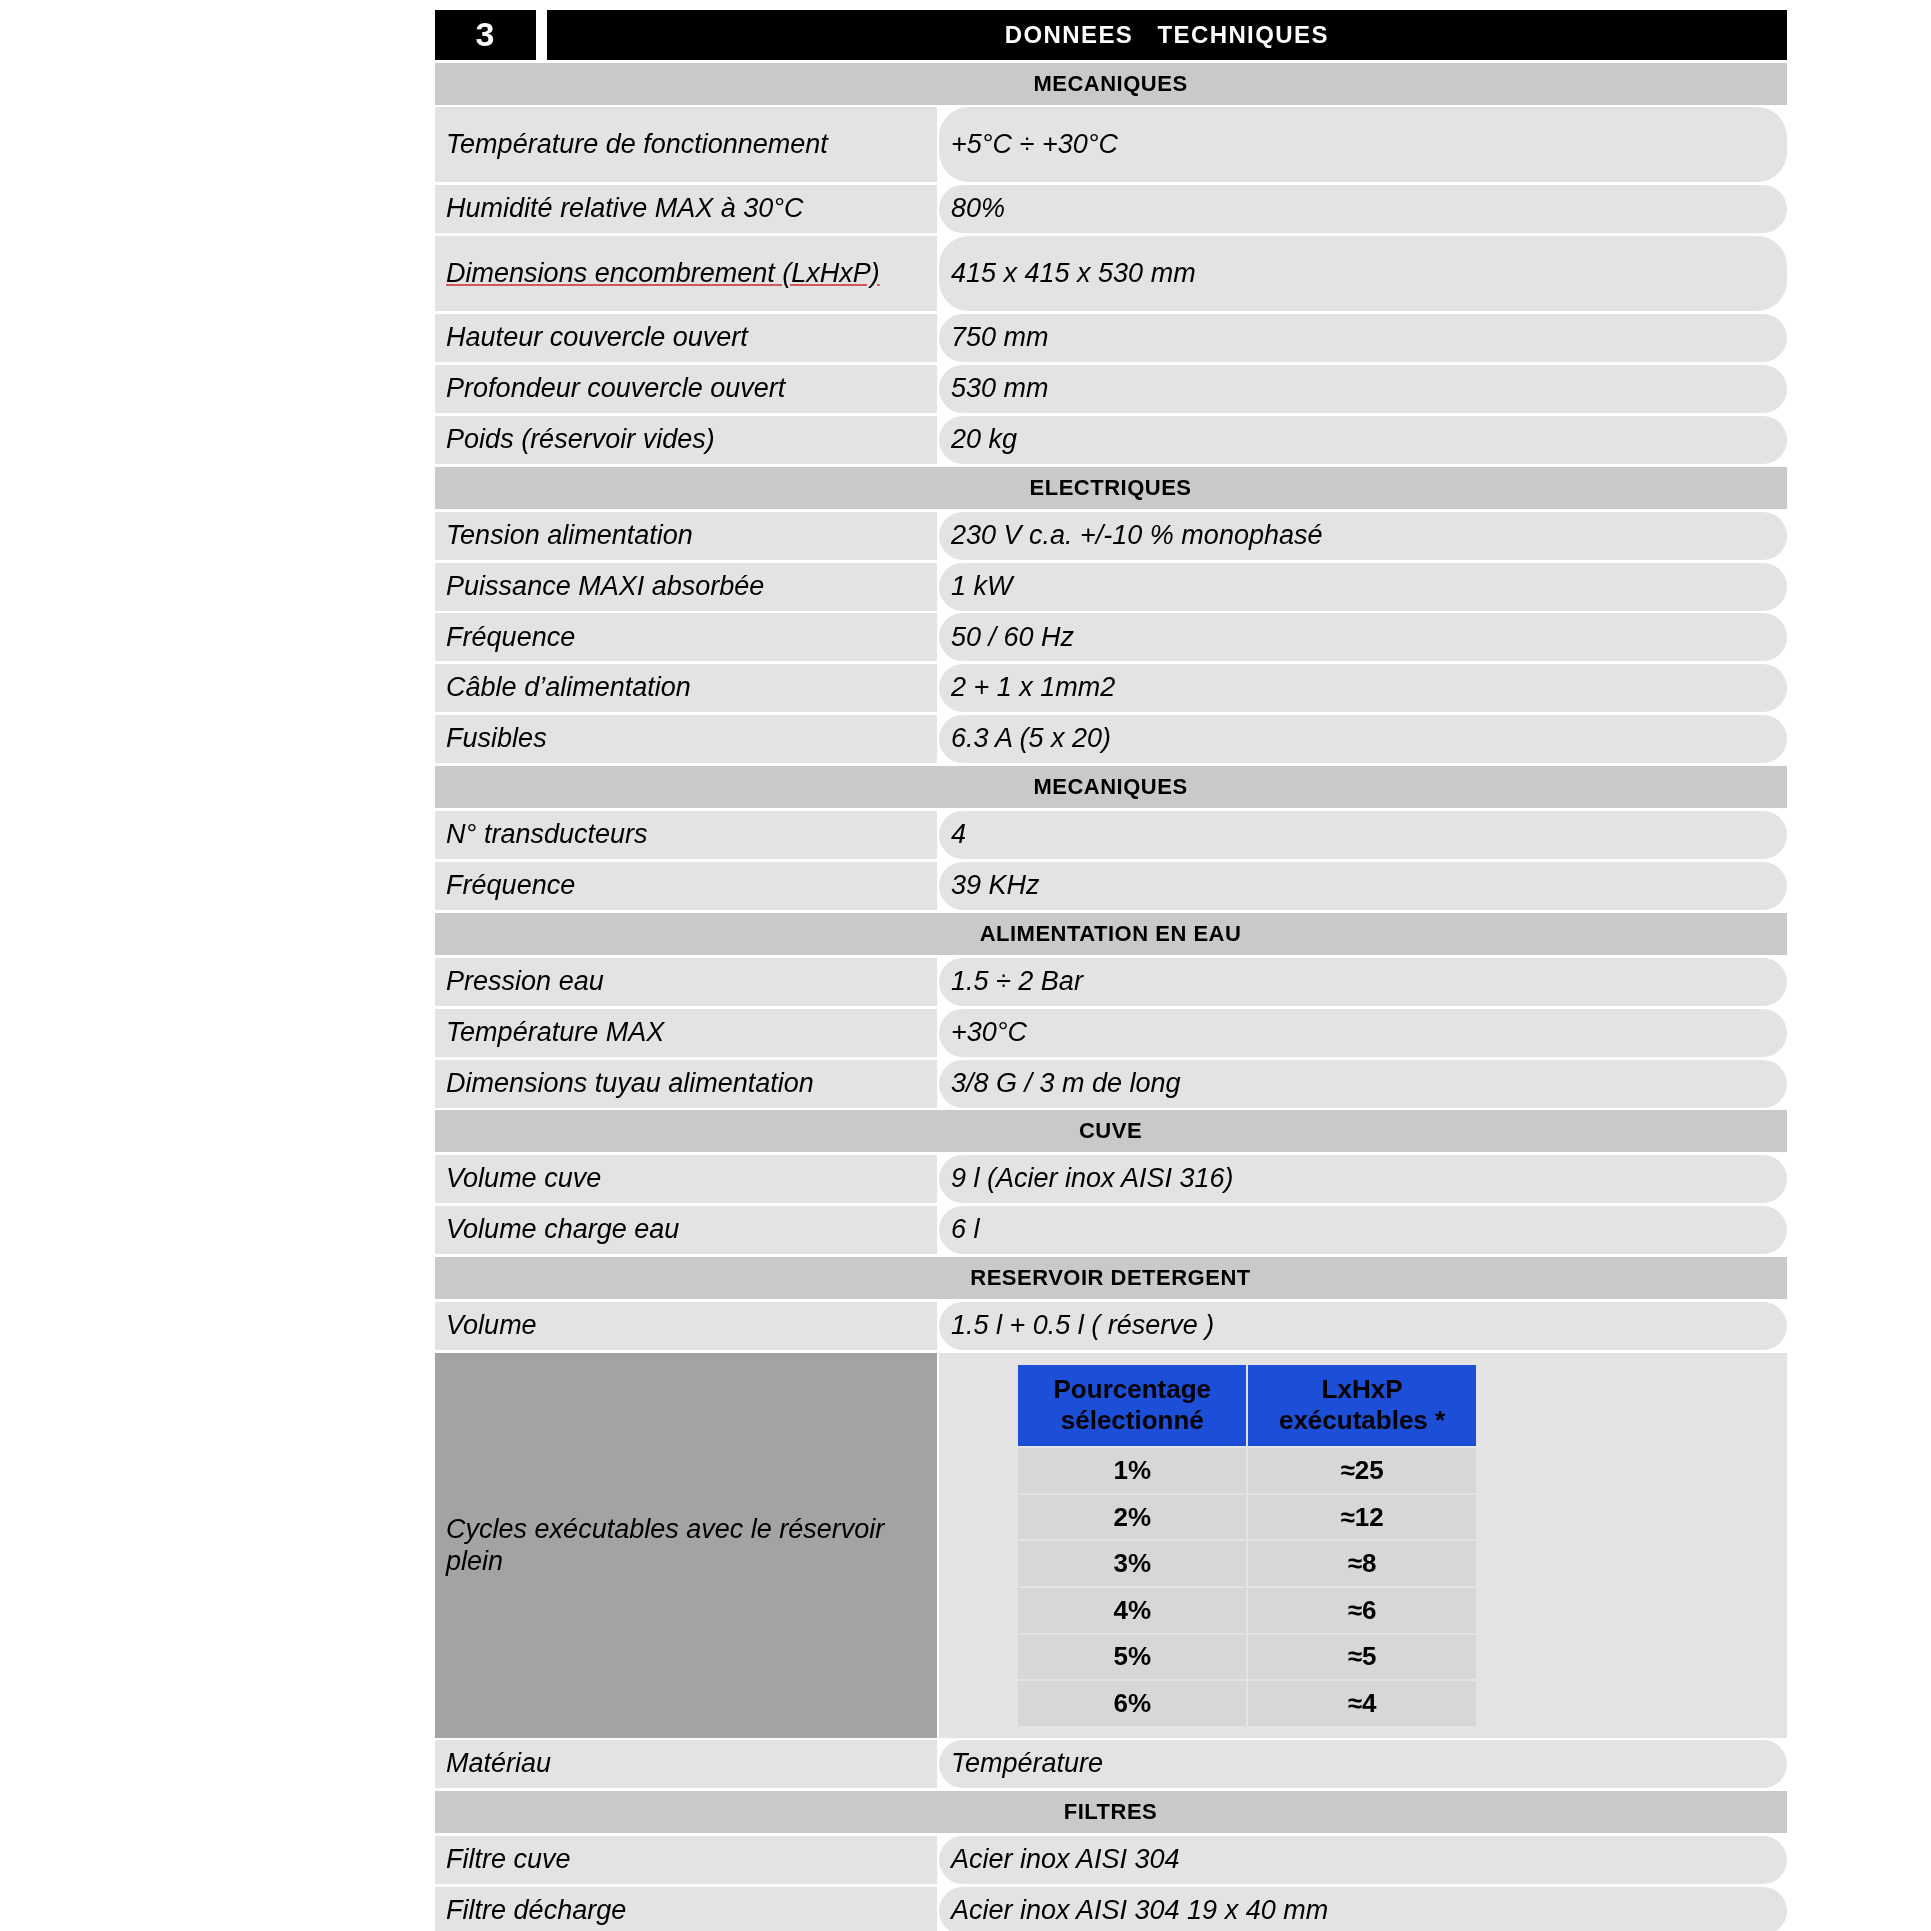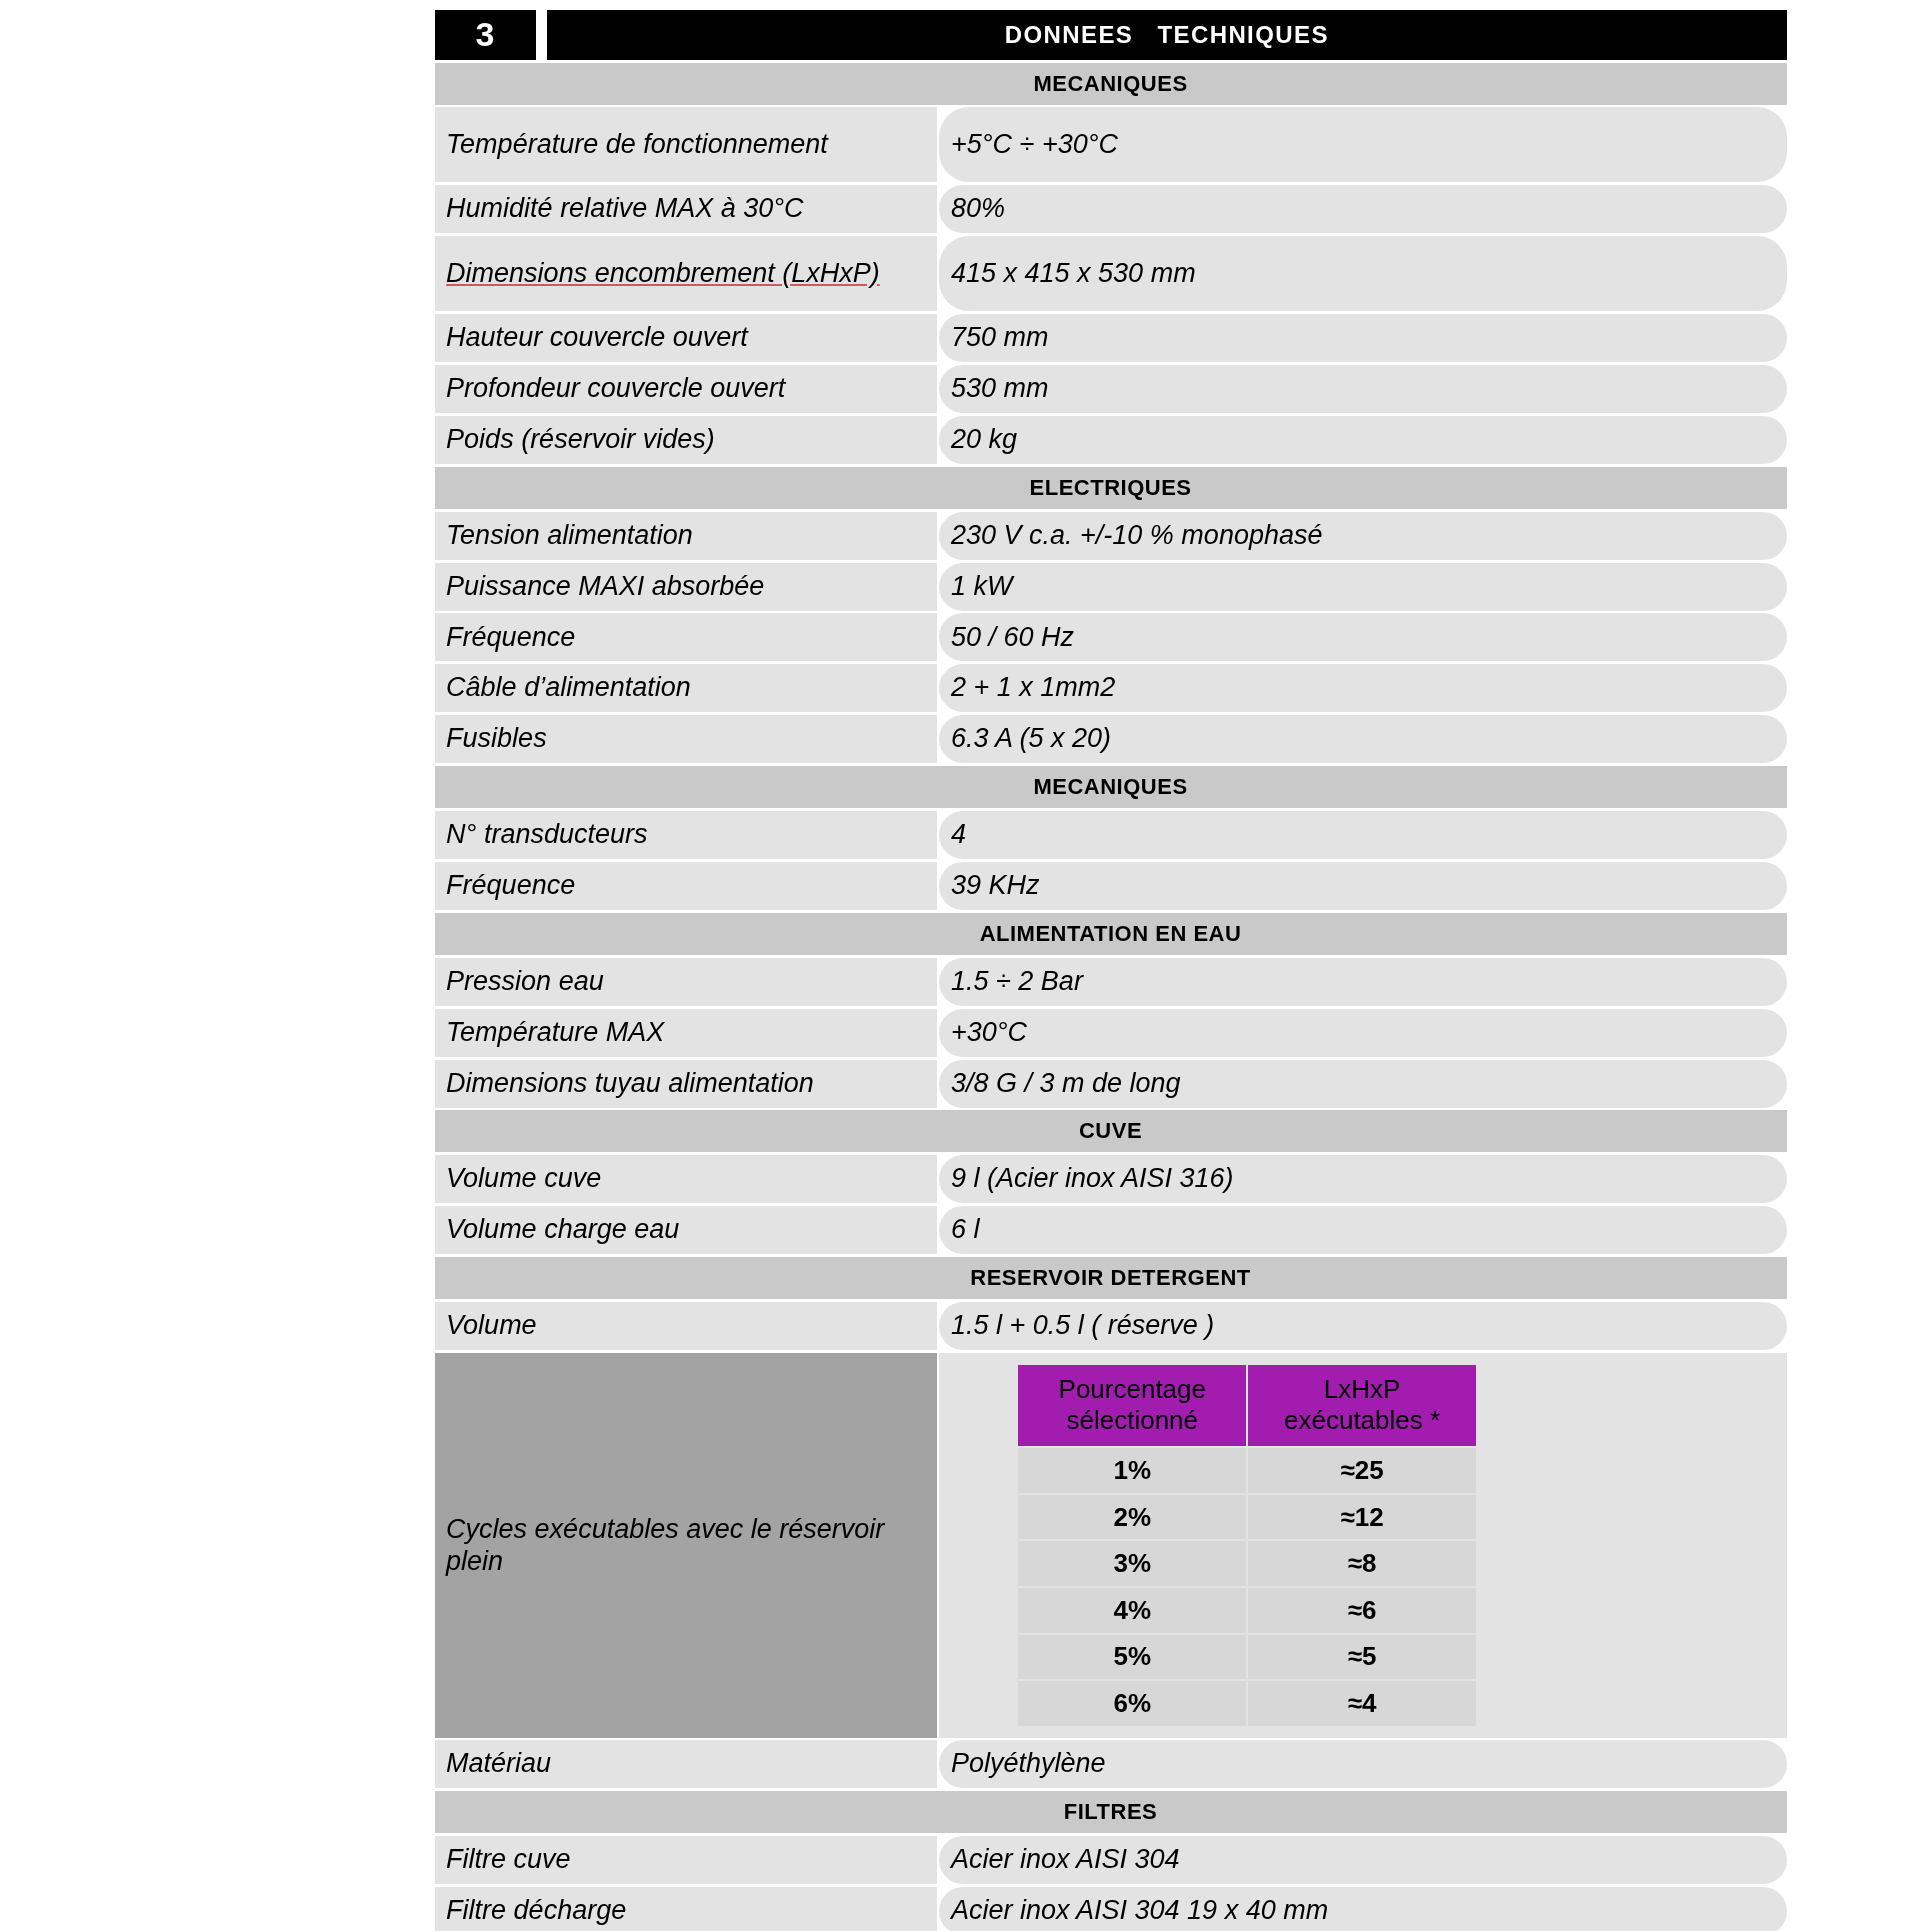--- a/index.html
+++ b/index.html
@@ -126,23 +126,23 @@
     background: #e3e3e3;
     display: flex;
     padding: 9.7px 0 9.7px 77px;
     box-sizing: border-box;
   }
   .mini-table {
     border-collapse: separate;
     border-spacing: 2.9px;
   }
   .mini-table th {
-    background: #a21caf;
+    background: #1d4ed8;
     font-size: 26px;
-    font-weight: normal;
+    font-weight: bold;
     text-align: center;
     padding: 9.7px 17.4px;
     line-height: 1.2;
     width: 193px;
   }
   .mini-table td {
     background: #d7d7d7;
     font-size: 26px;
     font-weight: bold;
     text-align: center;
@@ -295,21 +295,21 @@
               <td>6%</td>
               <td>≈4</td>
             </tr>
           </tbody>
         </table>
       </div>
     </div>
 
     <div class="row">
       <div class="cell-label">Matériau</div>
-      <div class="cell-value">Polyéthylène</div>
+      <div class="cell-value">Température</div>
     </div>
 
     <div class="band">FILTRES</div>
 
     <div class="row">
       <div class="cell-label">Filtre cuve</div>
       <div class="cell-value">Acier inox AISI 304</div>
     </div>
     <div class="row">
       <div class="cell-label">Filtre décharge</div>

